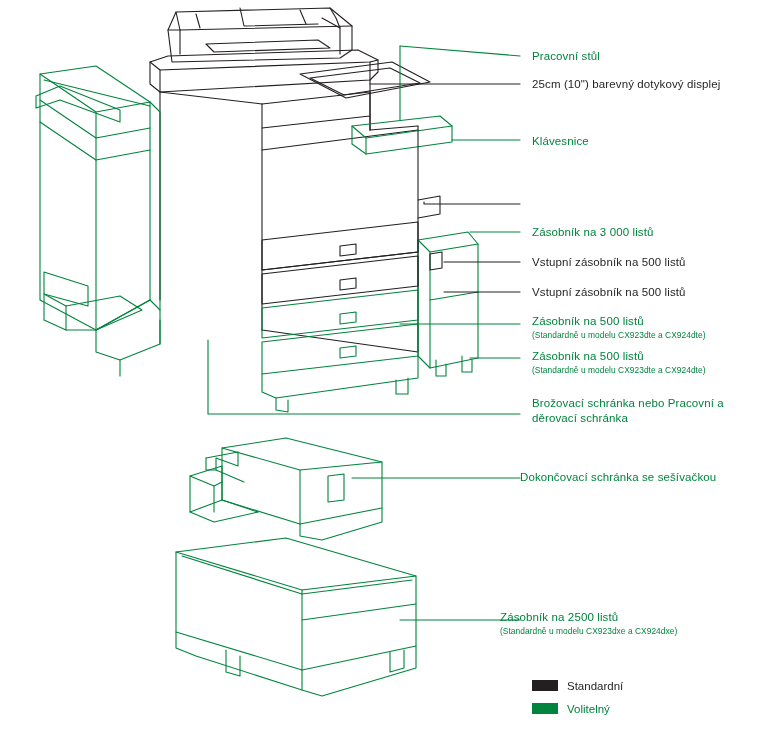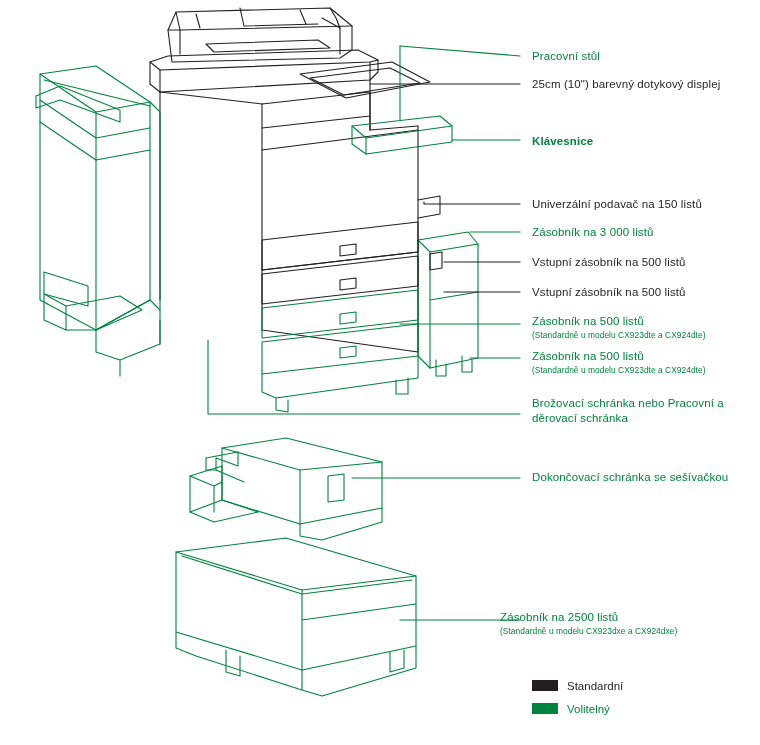--- a/index.html
+++ b/index.html
@@ -227,27 +227,24 @@
   </svg>
 
   <div class="callout opt" style="left:532px; top:49px;">
     <span class="main">Pracovní stůl</span>
   </div>
 
   <div class="callout std" style="left:532px; top:77px;">
     <span class="main">25cm (10") barevný dotykový displej</span>
   </div>
 
-  <div class="callout opt" style="left:532px; top:134px;font-weight:bold;">
+  <div class="callout opt" style="left:532px; top:134px;">
     <span class="main">Klávesnice</span>
   </div>
 
-  <div class="callout std" style="left:532px; top:197px;">
-    <span class="main">Univerzální podavač na 150 listů</span>
-  </div>
 
   <div class="callout opt" style="left:532px; top:225px;">
     <span class="main">Zásobník na 3 000 listů</span>
   </div>
 
   <div class="callout std" style="left:532px; top:255px;">
     <span class="main">Vstupní zásobník na 500 listů</span>
   </div>
 
   <div class="callout std" style="left:532px; top:285px;">
@@ -262,21 +259,21 @@
   <div class="callout opt" style="left:532px; top:349px;">
     <span class="main">Zásobník na 500 listů</span>
     <span class="sub">(Standardně u modelu CX923dte a CX924dte)</span>
   </div>
 
   <div class="callout opt" style="left:532px; top:396px;">
     <span class="main">Brožovací schránka nebo Pracovní a</span>
     <span class="main">děrovací schránka</span>
   </div>
 
-  <div class="callout opt" style="left:532px; top:470px;">
+  <div class="callout opt" style="left:520px; top:470px;">
     <span class="main">Dokončovací schránka se sešívačkou</span>
   </div>
 
   <div class="callout opt" style="left:500px; top:610px;">
     <span class="main">Zásobník na 2500 listů</span>
     <span class="sub">(Standardně u modelu CX923dxe a CX924dxe)</span>
   </div>
 
   <div class="legend">
     <div class="legend-row">

